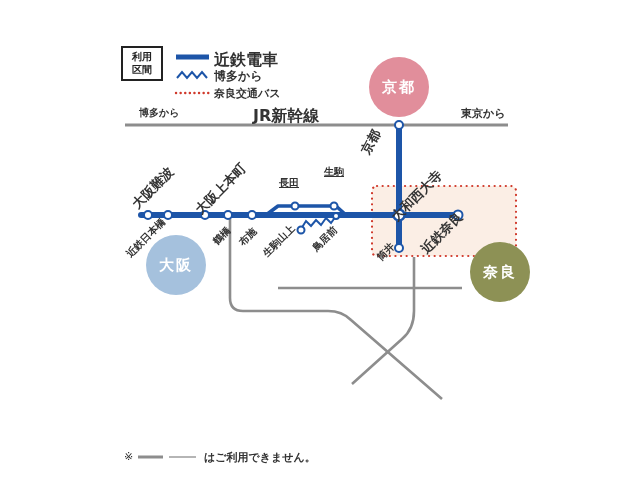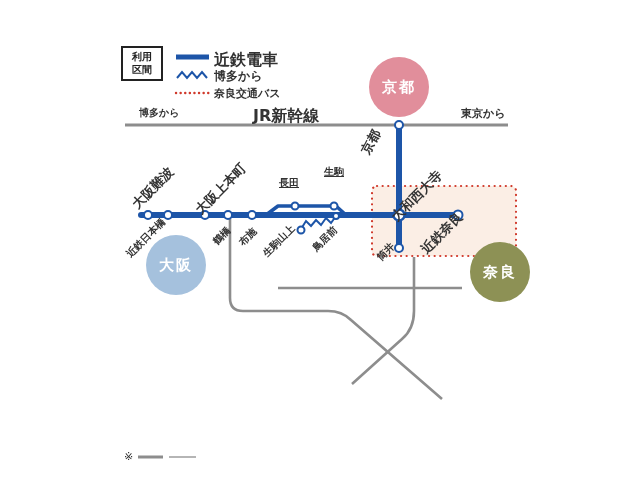--- a/index.html
+++ b/index.html
@@ -101,14 +101,15 @@
   <div class="lbl ctr" style="left:289px;top:183px;font-size:10px">長田</div>
   <div class="lbl ctr" style="left:334px;top:172px;font-size:10px">生駒</div>
   <div class="lbl rot" style="left:279px;top:241px;font-size:10px">生駒山上</div>
   <div class="lbl rot" style="left:325px;top:239px;font-size:10px">鳥居前</div>
   <div class="lbl rot" style="left:417px;top:196px;font-size:13px">大和西大寺</div>
   <div class="lbl rot" style="left:386px;top:252px;font-size:10px">筒井</div>
   <div class="lbl rot" style="left:442px;top:233px;font-size:13px">近鉄奈良</div>
 
 
   <div class="foot" style="left:124px;top:450px">※</div>
+  <div class="foot" style="left:204px;top:450px;font-weight:bold">はご利用できません。</div>
 
 </div>
 
 </body></html>

